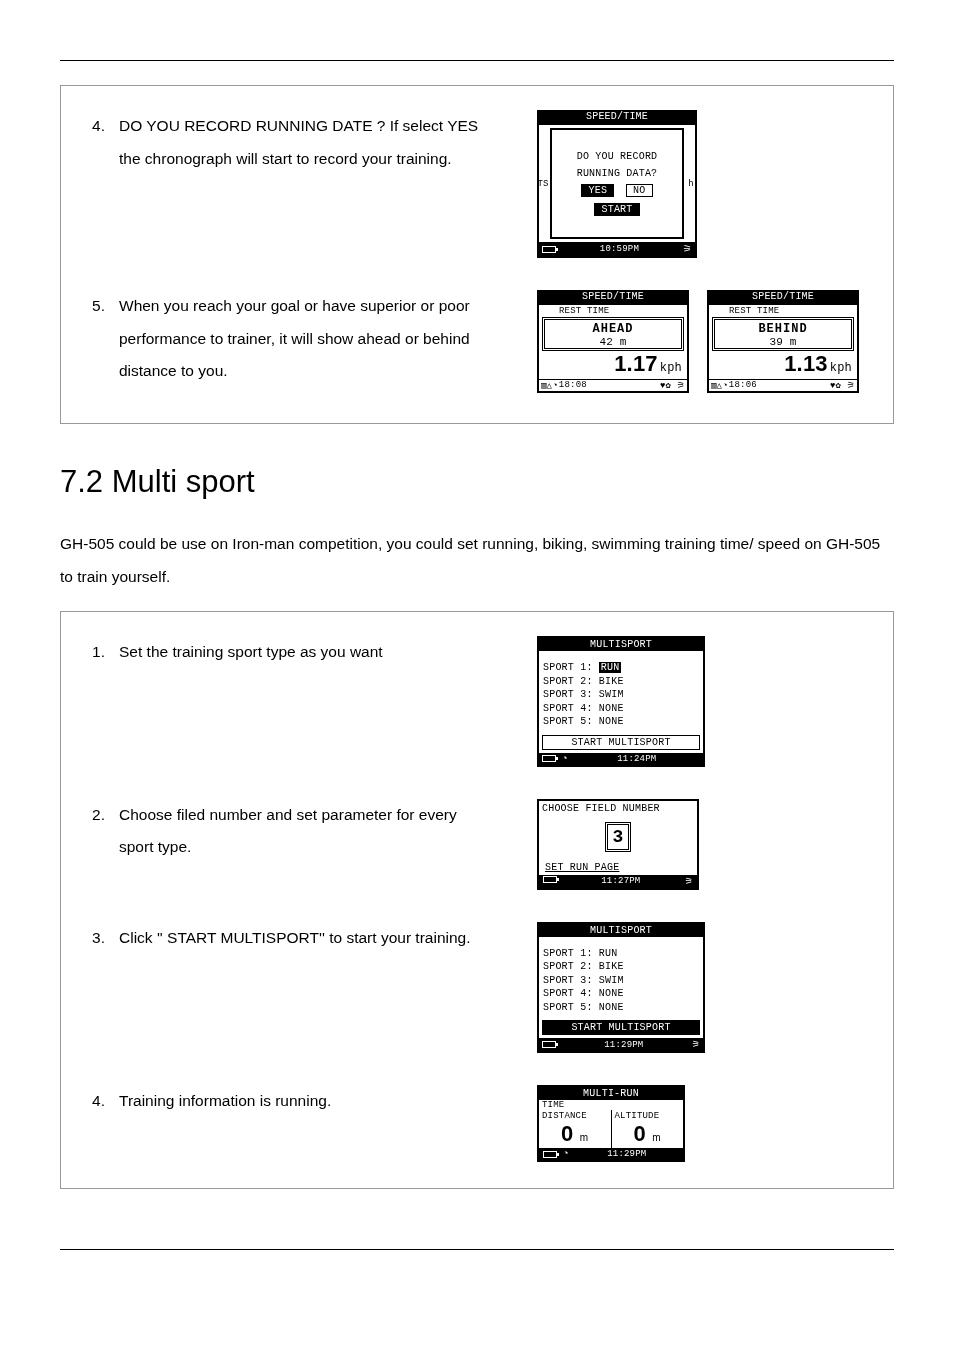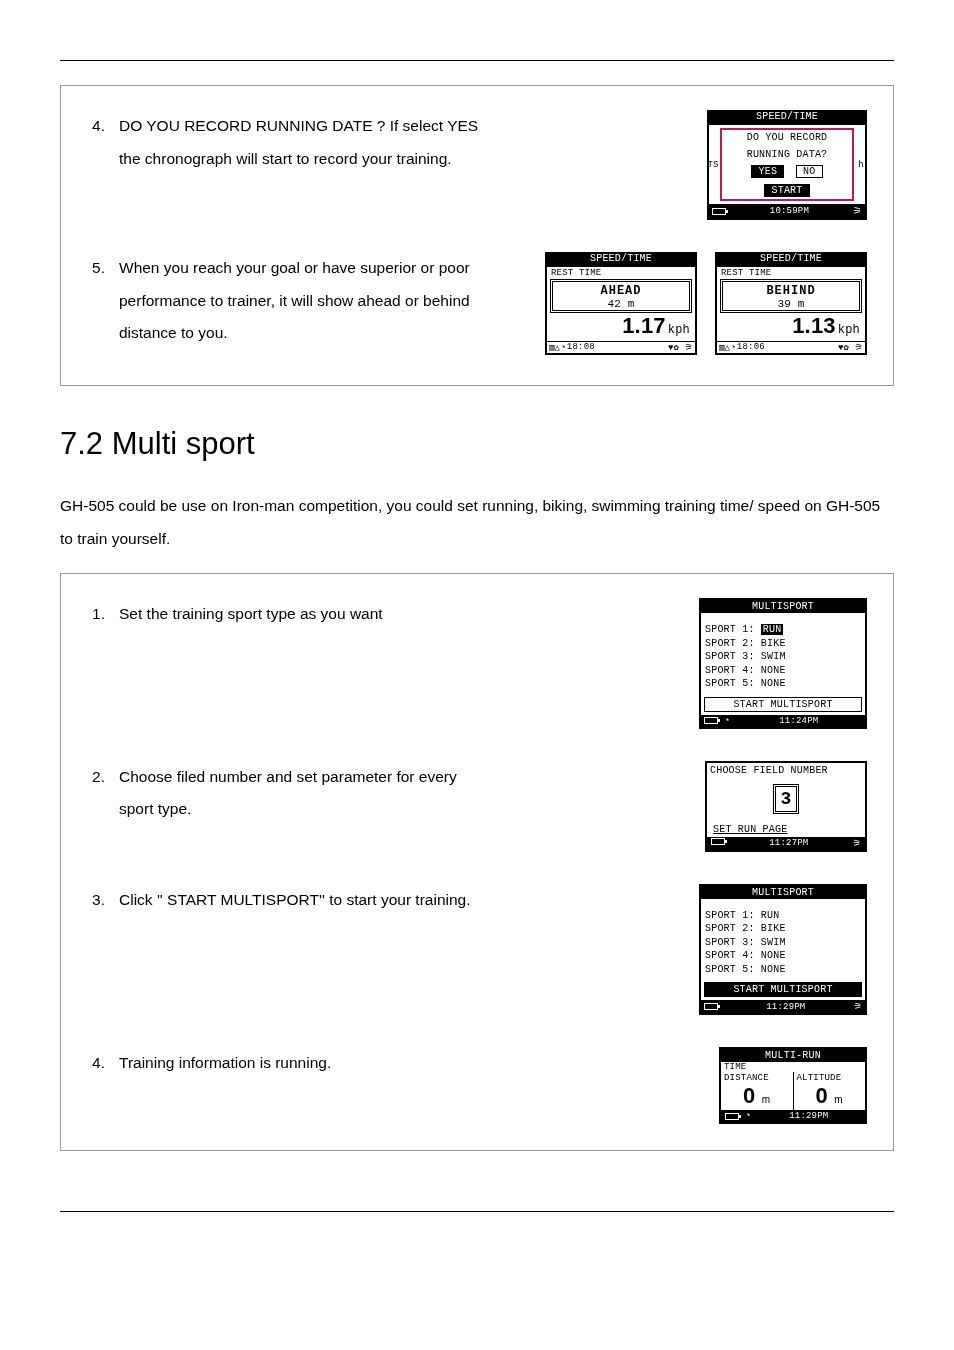--- a/index.html
+++ b/index.html
@@ -24,21 +24,21 @@
   .section-box.tight { padding-bottom: 26px; margin-bottom: 0; }
 
   .row {
     display: flex;
     align-items: flex-start;
     gap: 24px;
     margin-bottom: 32px;
   }
   .row:last-child { margin-bottom: 0; }
   .row .text-col { flex: 1 1 50%; }
-  .row .img-col  { flex: 0 0 330px; display:flex; gap:18px; align-items:flex-start; justify-content:flex-end; flex-wrap:wrap;margin-left:20px; }
+  .row .img-col  { flex: 0 0 330px; display:flex; gap:18px; align-items:flex-start; justify-content:flex-start; flex-wrap:wrap;margin-left:20px; }
 
   .num-list { display:flex; gap:14px; line-height: 2.1; font-size: 15.5px; }
   .num-list .no { width: 18px; text-align:right; }
   .num-list .tx { flex:1; }
 
   h1.section-title { font-size: 31px; font-weight: 400; margin: 12px 0 28px 0; }
   p.section-intro { font-size: 15.5px; line-height: 2.1; margin-bottom: 18px; }
 
   
   .lcd {
@@ -50,30 +50,30 @@
   .lcd .titlebar {
     background:#000; color:#fff; text-align:center; font-size:10px; padding:1px 0;
   }
   .lcd .frame { border:2px solid #000; }
   .lcd .bar { display:flex; align-items:center; justify-content:space-between; padding:1px 3px; background:#000; color:#fff; font-size:9px; }
   .lcd .btn { border:1.5px solid #000; padding:0 6px; display:inline-block; font-size:10px; background:#fff; color:#000; }
   .lcd .btn.inv { background:#000; color:#fff; }
 
   
   .scr-record { width:160px; }
-  .scr-record .inner { border:2px solid #be185d; margin:3px; padding:2px; text-align:center; }
+  .scr-record .inner { border:2px solid #000000; margin:3px; padding:21px; text-align:center; }
   .scr-record .prompt { font-size:10px; line-height:1.25; margin-bottom:4px; }
   .scr-record .yn { display:flex; justify-content:center; gap:12px; margin-bottom:6px;}
   .scr-record .side { display:flex; }
   .scr-record .side .l, .scr-record .side .r { width:8px; display:flex; align-items:center; justify-content:center; font-size:9px;}
   .scr-record .side .mid { flex:1; }
 
   
   .scr-speed { width:152px; }
-  .scr-speed .rest { font-size:9px; padding:1px 4px; }
+  .scr-speed .rest { font-size:9px; padding:1px 20px; }
   .scr-speed .big  { border:3px double #000; margin:0 3px; padding:2px 0 0 0; text-align:center; }
   .scr-speed .label{ font-size:12px; font-weight:bold; letter-spacing:1px; }
   .scr-speed .dist { font-size:11px; }
   .scr-speed .val  { display:flex; align-items:baseline; justify-content:flex-end; gap:2px; padding:0 5px 2px 0; }
   .scr-speed .val .n { font-size:22px; font-weight:900; font-family: Arial,Helvetica,sans-serif; }
   .scr-speed .val .u { font-size:12px; }
   .scr-speed .status { display:flex; justify-content:space-between; align-items:center; background:#fff; padding:0 2px; font-size:9px; border-top:1px solid #000;}
   .scr-speed .ico { display:inline-flex; gap:1px; }
 
   

